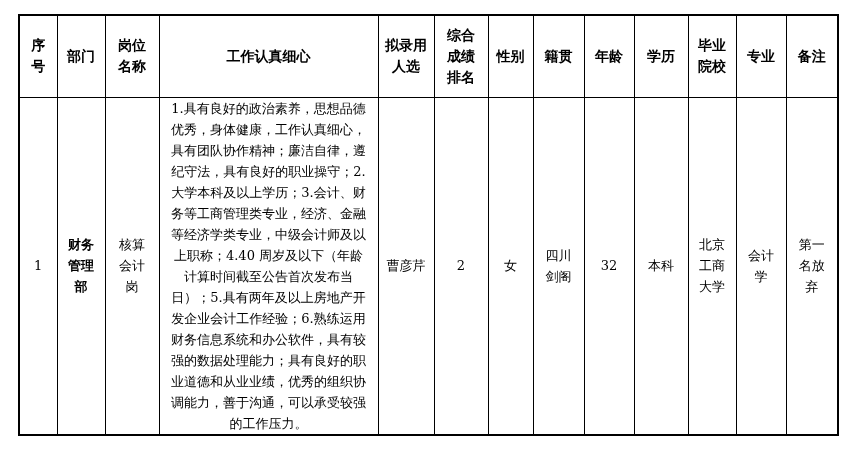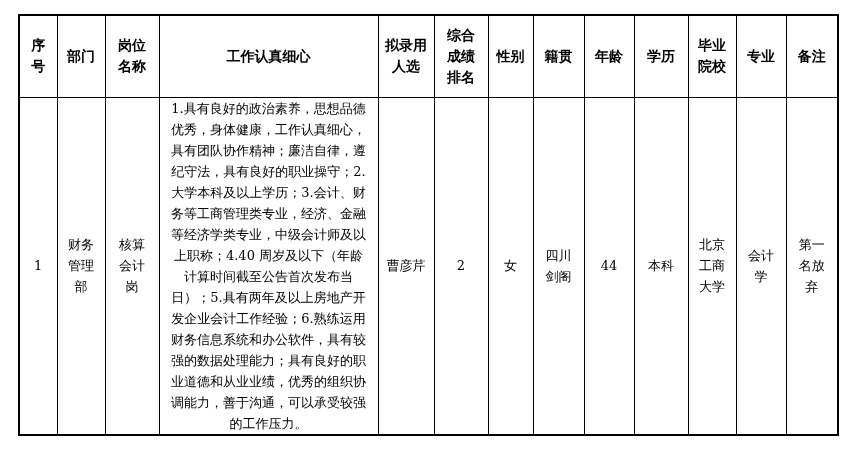--- a/index.html
+++ b/index.html
@@ -53,20 +53,21 @@
   table.doc-table td {
     font-family: "DejaVu Serif", serif;
     font-size: 13px;
     line-height: 21px;
     text-align: center;
     vertical-align: middle;
     height: 314px;
   }
   td.cell-department {
     line-height: 37px;
+    font-weight: bold;
   }
   td.cell-requirements {
     text-align: left;
     vertical-align: top;
     padding: 1px 3px 0 4px;
     line-height: 21px;
   }
 </style>
 </head>
 <body>
@@ -134,21 +135,21 @@
 财务信息系统和办公软件，具有较
 强的数据处理能力；具有良好的职
 业道德和从业业绩，优秀的组织协
 调能力，善于沟通，可以承受较强
 的工作压力。</td>
         <td class="cell-candidate">曹彦芹</td>
         <td class="cell-rank">2</td>
         <td class="cell-gender">女</td>
         <td class="cell-native-place">四川
 剑阁</td>
-        <td class="cell-age">44</td>
+        <td class="cell-age">32</td>
         <td class="cell-education">本科</td>
         <td class="cell-school">北京
 工商
 大学</td>
         <td class="cell-major">会计
 学</td>
         <td class="cell-remark">第一
 名放
 弃</td>
       </tr>

